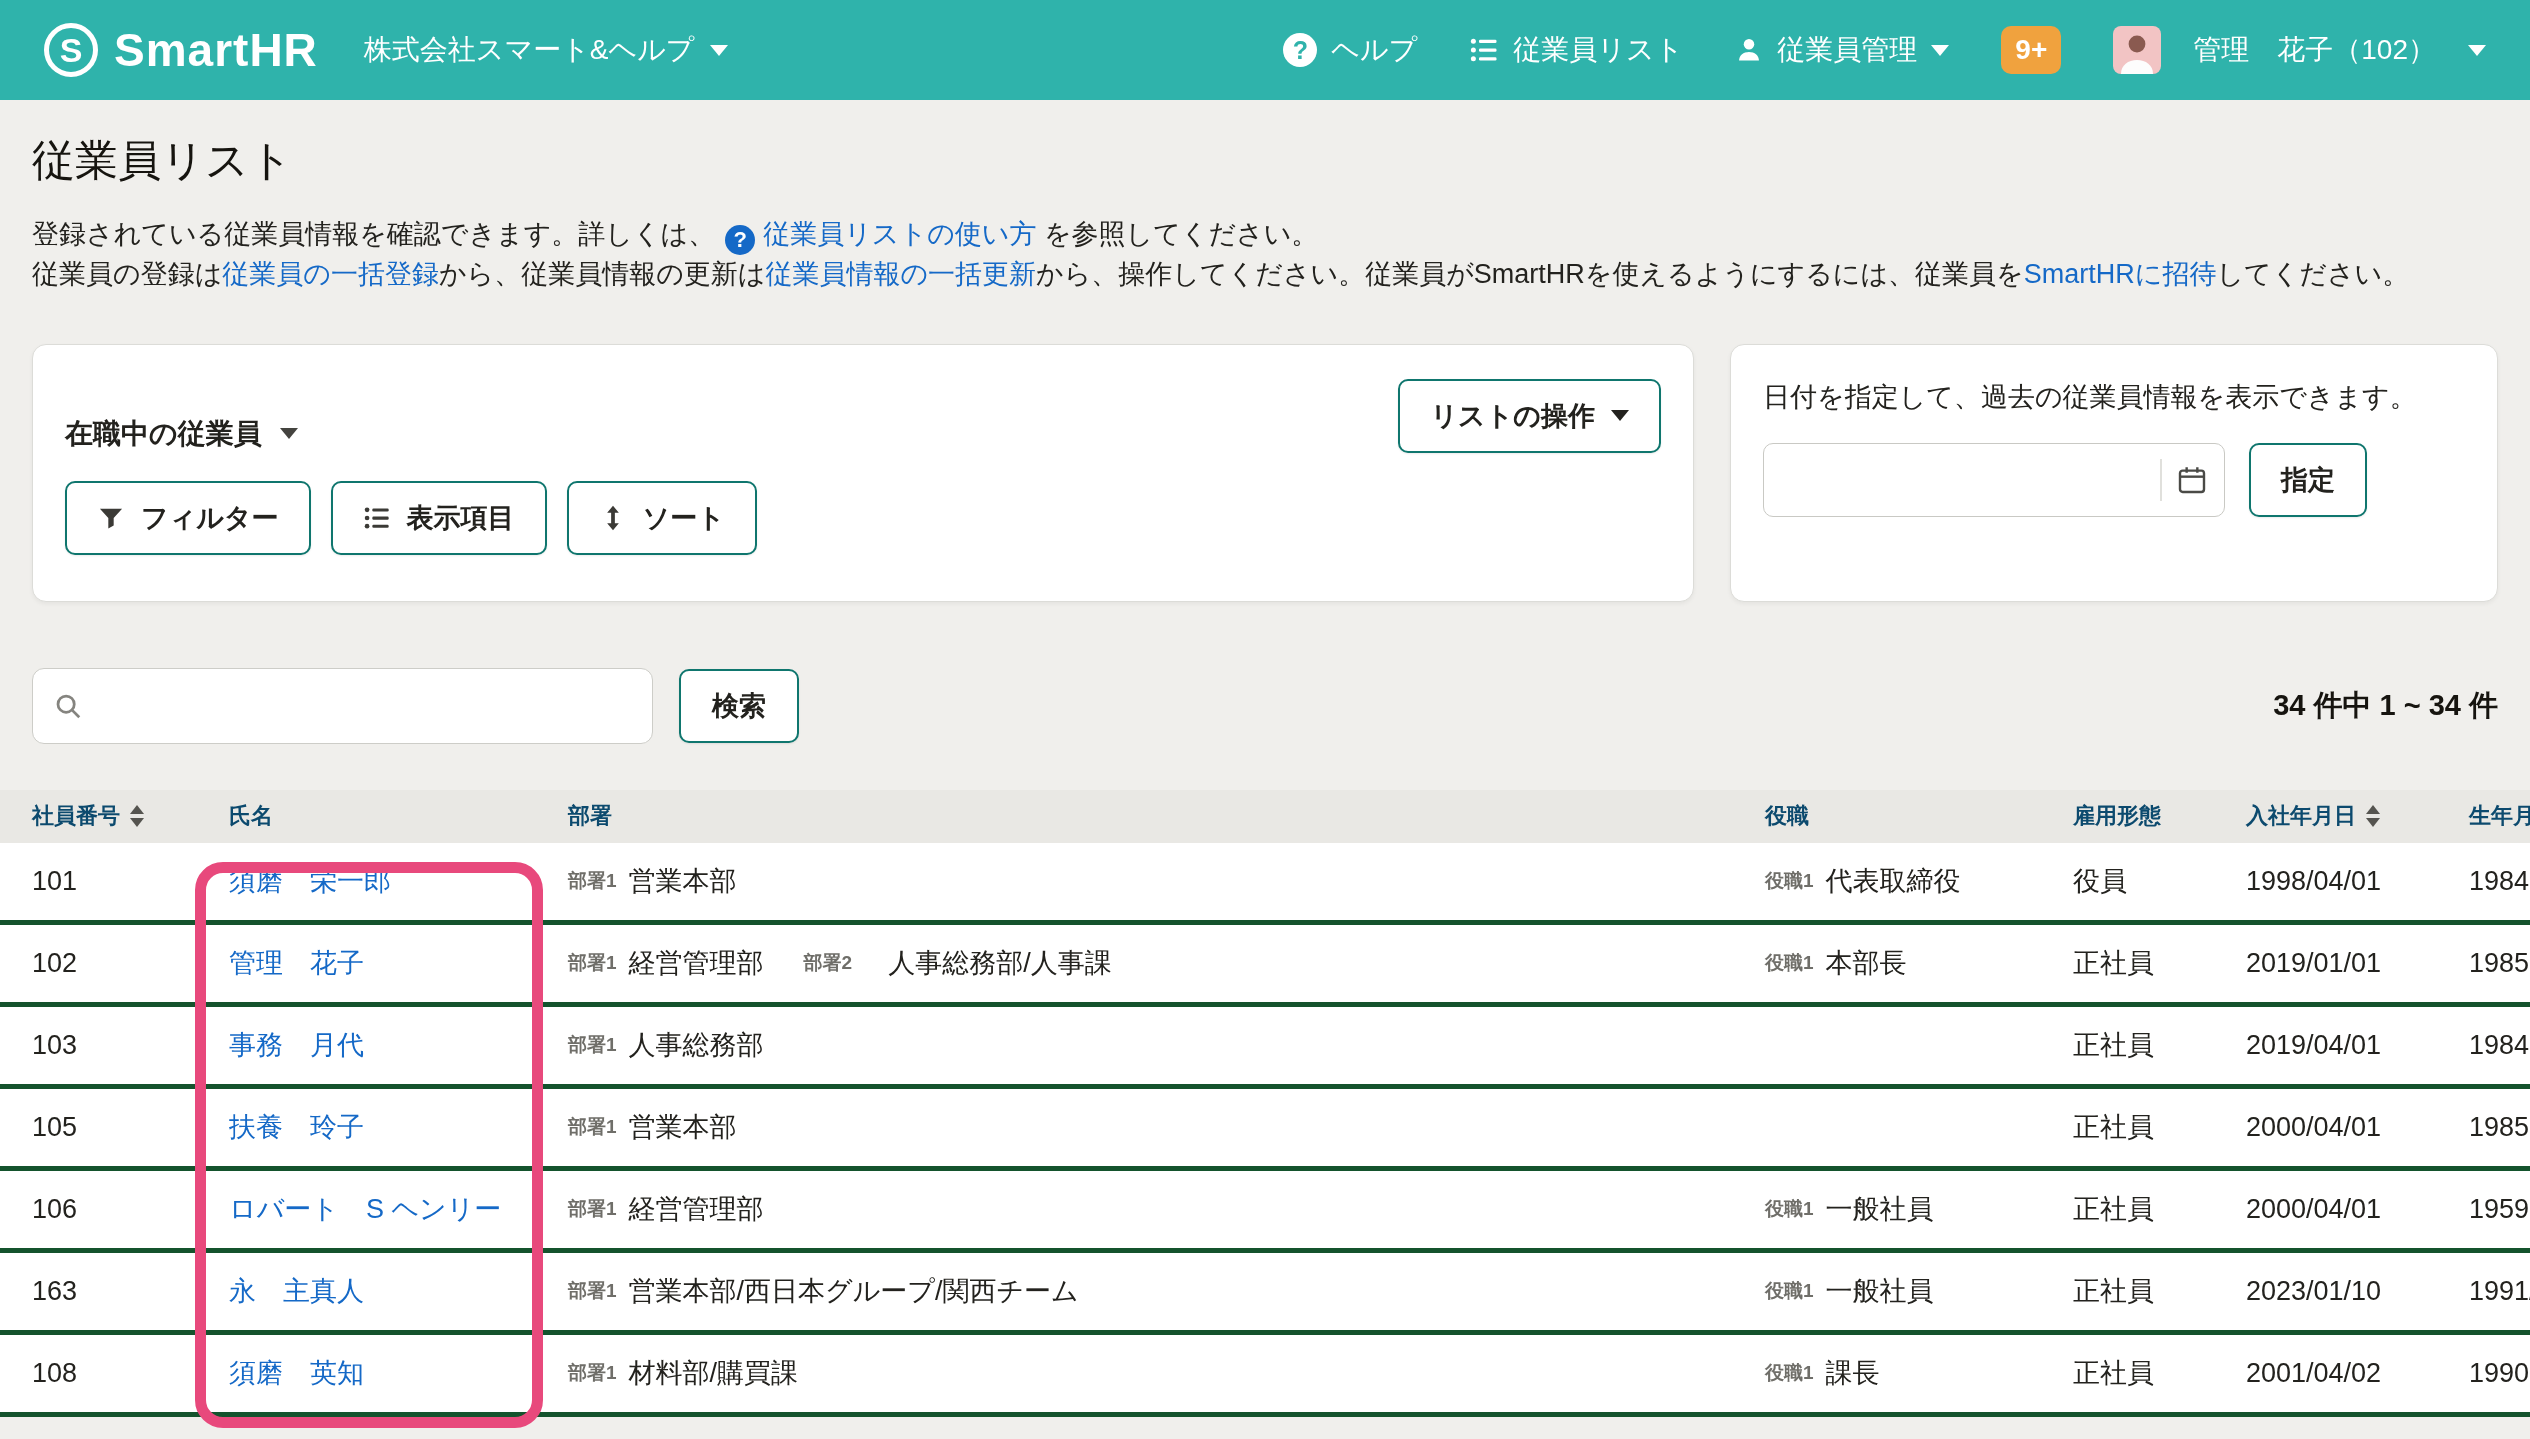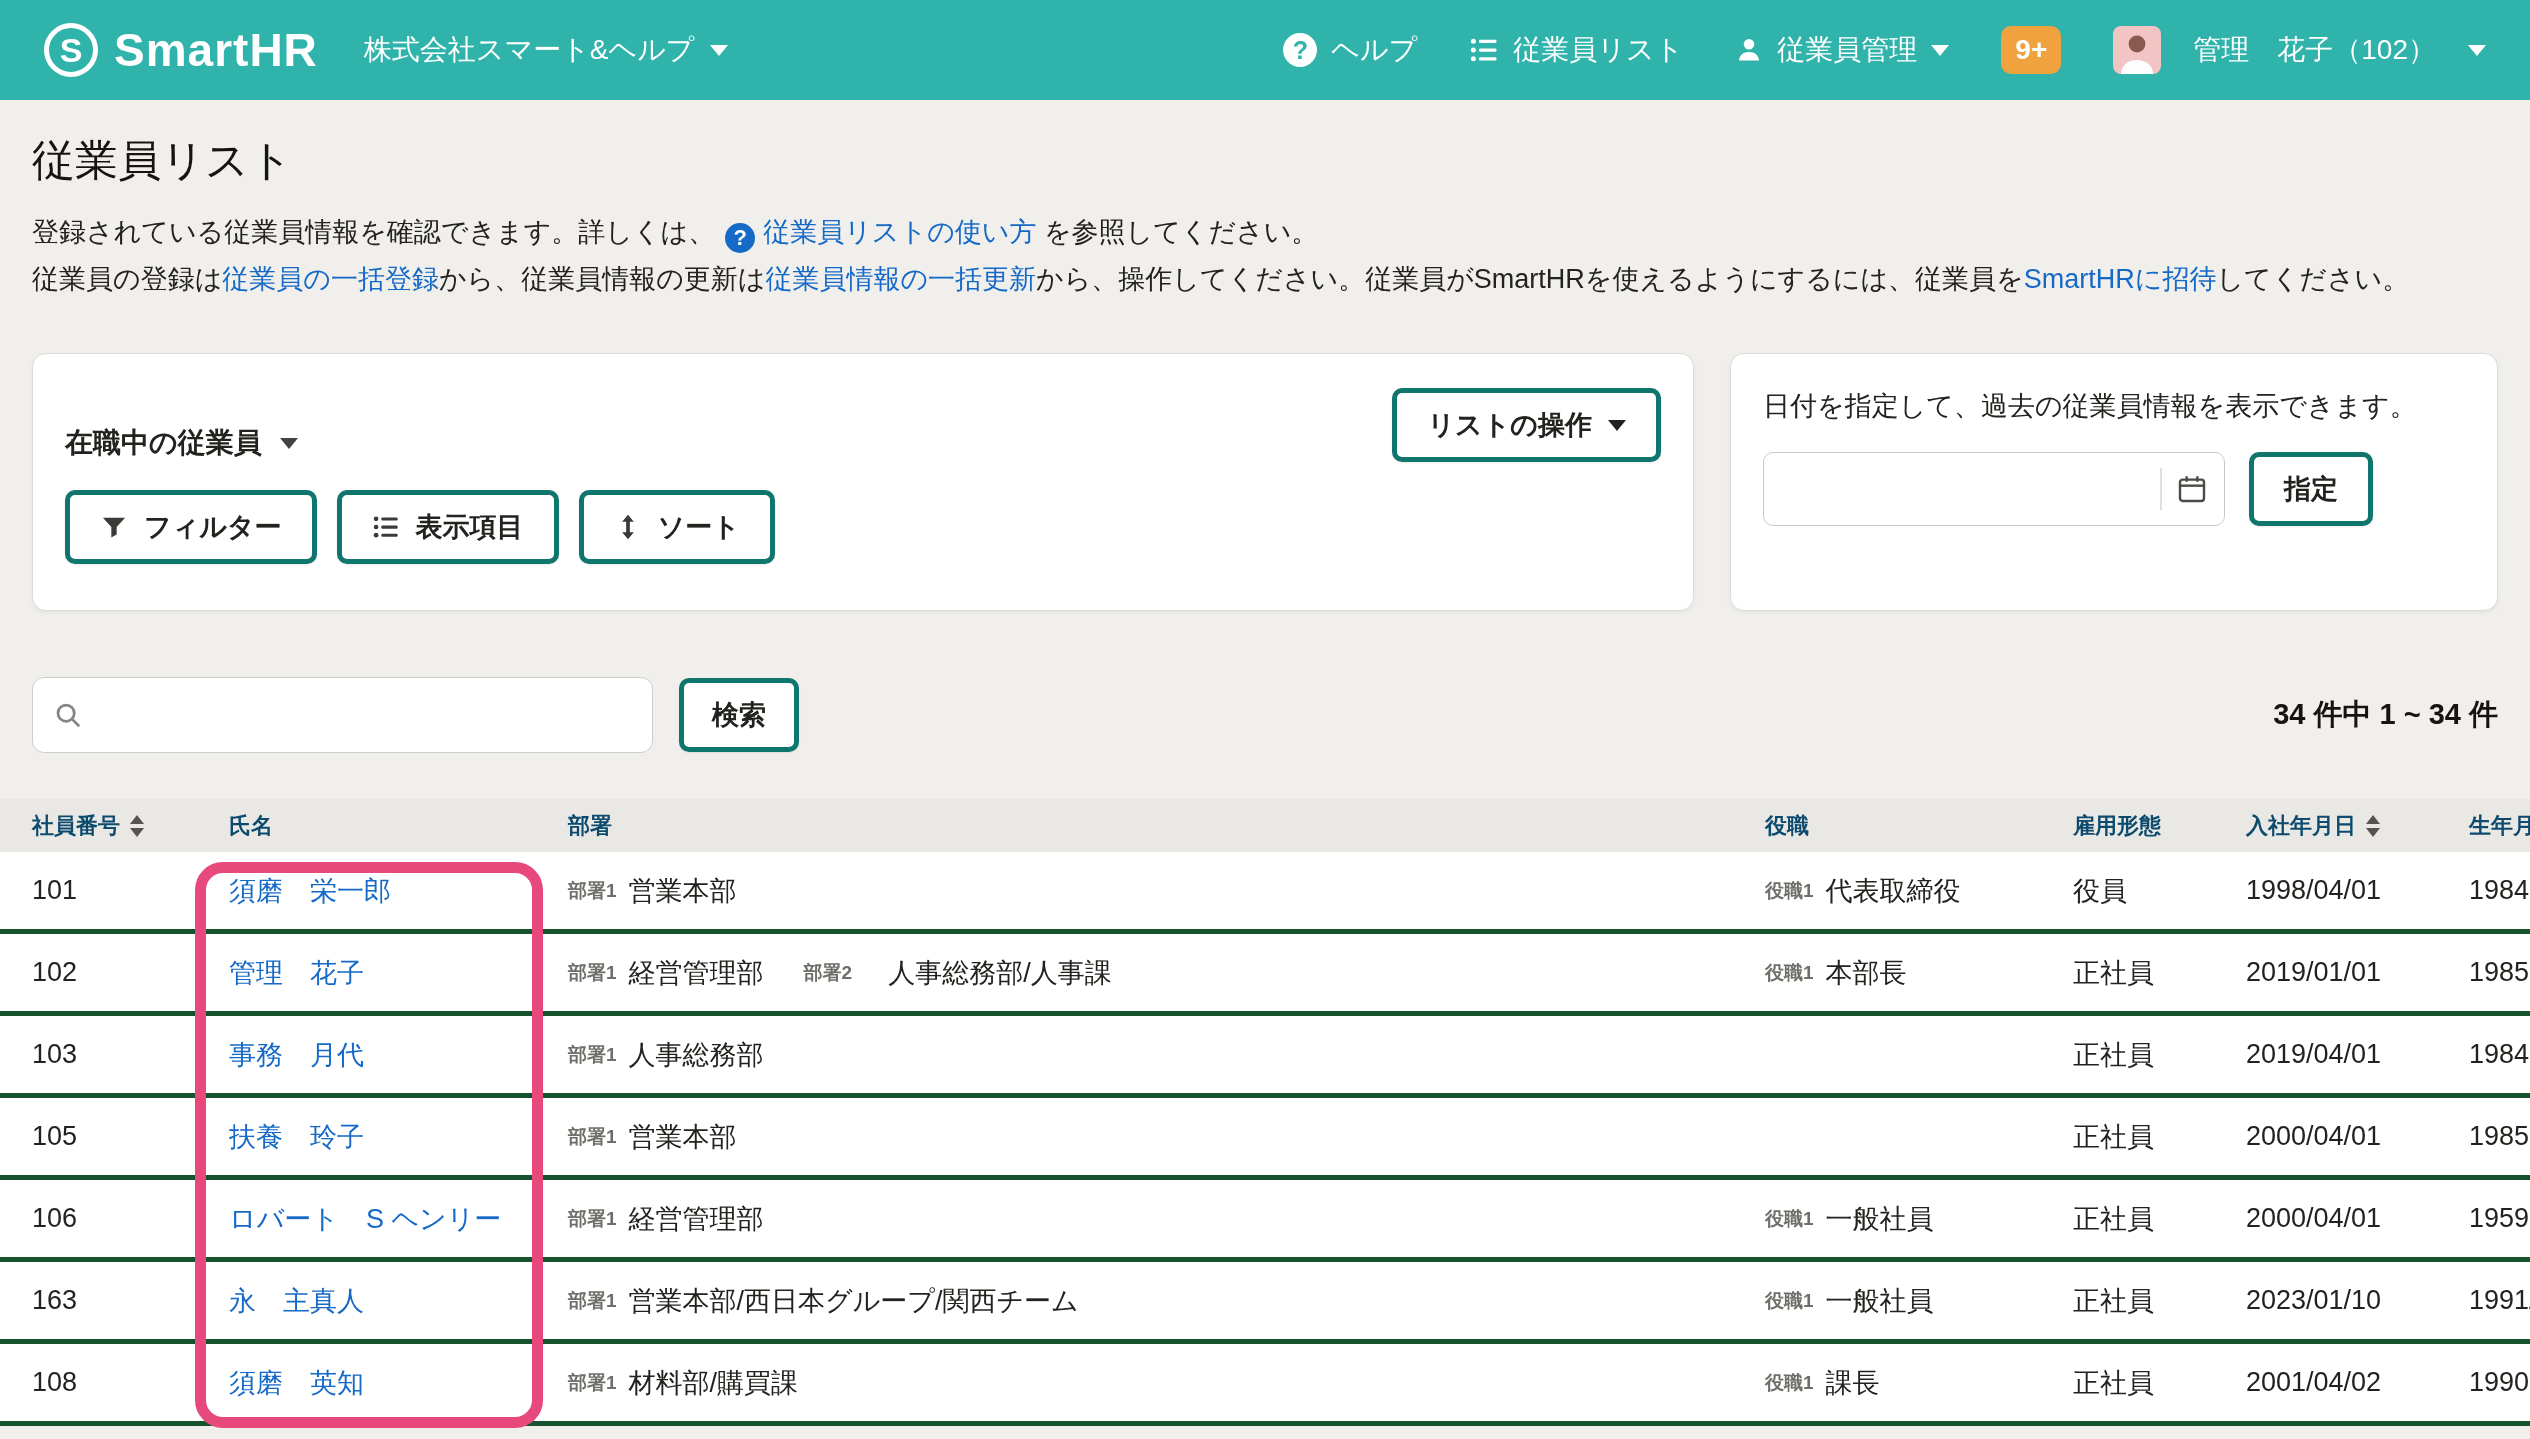--- a/index.html
+++ b/index.html
@@ -36,41 +36,41 @@
     min-width: 60px; height: 48px; padding: 0 12px; background: #f0a23e; border-radius: 10px;
     display: flex; align-items: center; justify-content: center;
     font-weight: bold; font-size: 28px; color: #fff; cursor: pointer;
   }
   .user { display: flex; align-items: center; gap: 32px; cursor: pointer; }
   .icon { display: inline-flex; flex-shrink: 0; }
 
   
   .pad { padding-left: 32px; padding-right: 32px; }
   .page-title { margin-top: 36px; font-size: 43px; font-weight: 400; color: #16140f; line-height: 49px; }
-  .intro { margin-top: 24px; font-size: 27px; line-height: 47px; color: #23221e; }
+  .intro { margin-top: 30px; font-size: 27px; line-height: 39px; color: #23221e; }
   .link { color: #1569c7; cursor: pointer; }
   .qmark-blue {
     display: inline-flex; width: 30px; height: 30px; border-radius: 50%;
     background: #1569c7; color: #fff; font-size: 22px; font-weight: bold;
     align-items: center; justify-content: center; vertical-align: -4px; margin: 0 8px 0 10px;
   }
 
   
   .cards { display: flex; gap: 36px; margin-top: 50px; }
   .card {
     background: #fff; border: 1px solid #dcdcd8; border-radius: 14px;
     box-shadow: 0 2px 4px rgba(0,0,0,0.05); padding: 34px 32px; height: 258px;
   }
   .card-left { width: 1662px; }
   .card-right { flex: 1; }
   .row-between { display: flex; align-items: flex-end; justify-content: space-between; }
   .status-filter { font-size: 28px; font-weight: bold; display: flex; align-items: center; gap: 18px; cursor: pointer; }
   .status-filter .caret { color: #44433f; }
   .btn {
-    height: 74px; background: #fff; border: 5px solid #0f766e; border-radius: 10px;
+    height: 74px; background: #fff; border: 2px solid #0f766e; border-radius: 10px;
     font-size: 27px; font-weight: bold; color: #23221e; font-family: inherit;
     display: inline-flex; align-items: center; justify-content: center; gap: 16px;
     padding: 0 30px; box-shadow: 0 1px 2px rgba(0,0,0,0.08); cursor: pointer; white-space: nowrap;
   }
   .btn-row { margin-top: 28px; display: flex; gap: 20px; }
   .date-desc { font-size: 27px; color: #23221e; }
   .date-row { margin-top: 28px; display: flex; gap: 24px; }
   .date-input {
     width: 462px; height: 74px; border: 1px solid #c9c9c4; border-radius: 10px; background: #fff;
     display: flex; align-items: center; padding: 0 16px; gap: 14px; cursor: text;

